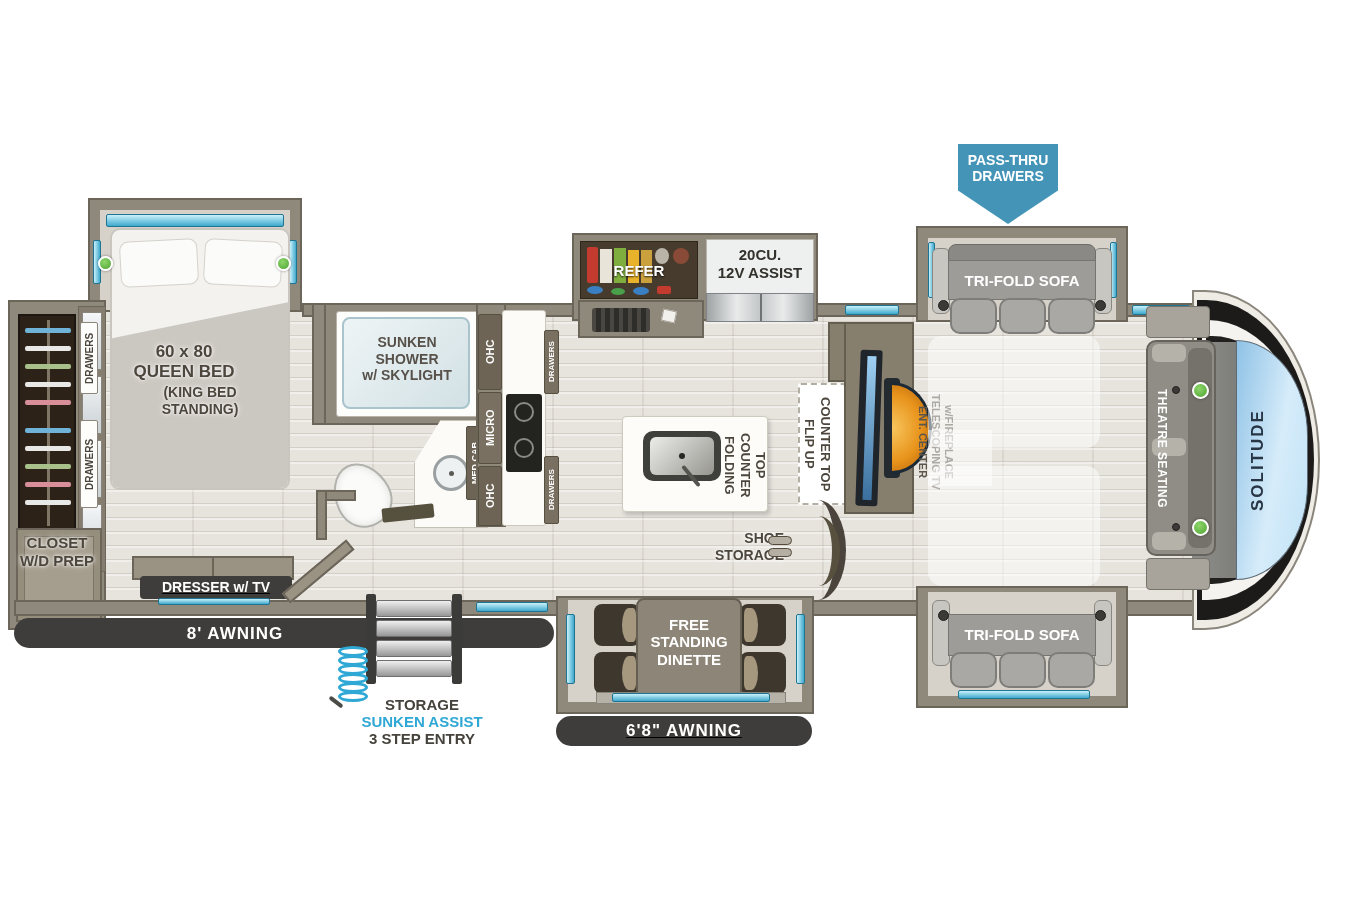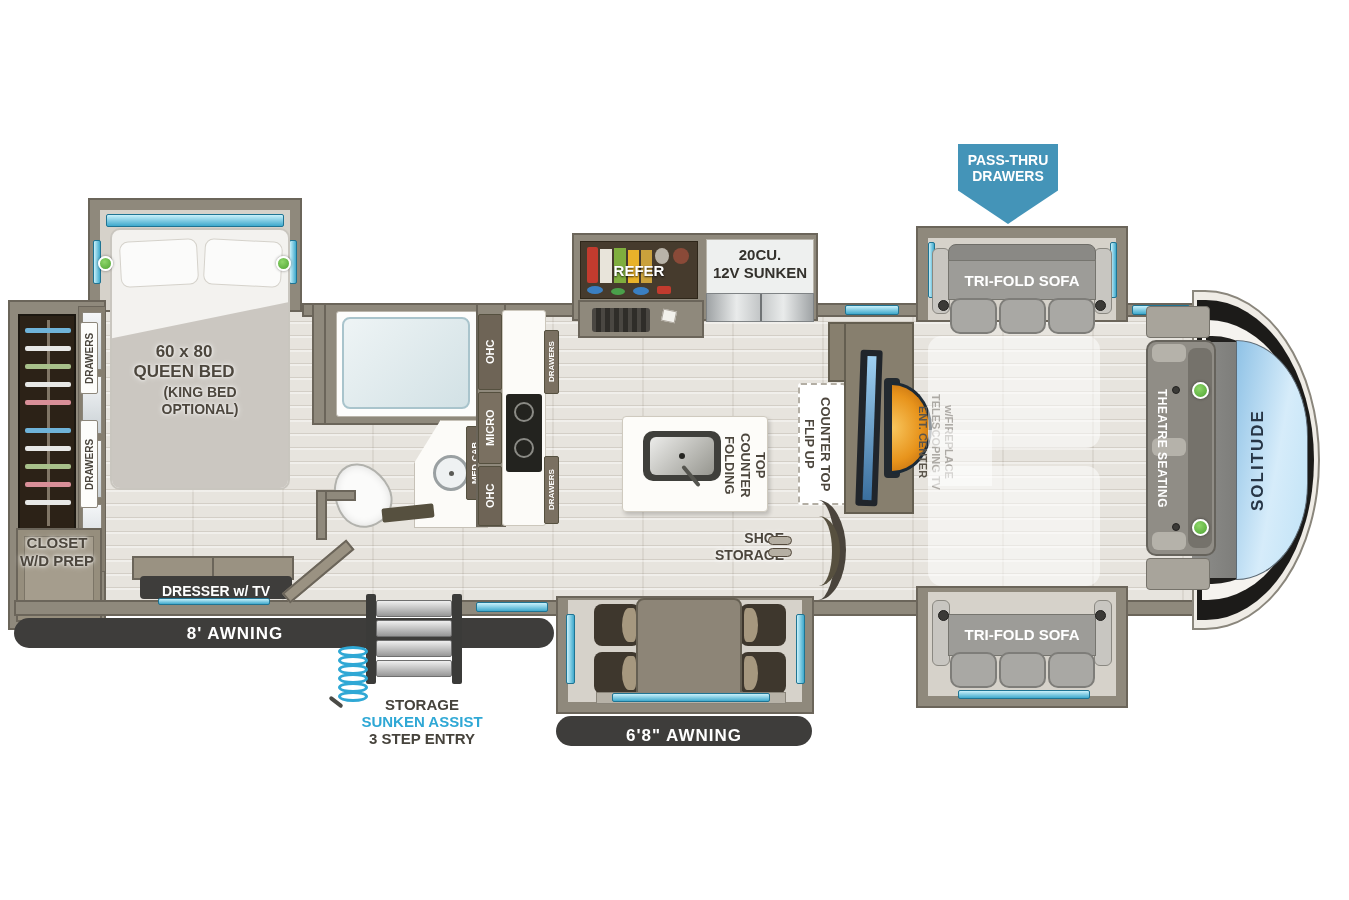--- a/index.html
+++ b/index.html
@@ -14,21 +14,21 @@
   .wood{background:#9a9282;border:2px solid #6b655a;}
   .win{background:linear-gradient(180deg,#c9f1fb,#3fa9cc);border:1px solid #1f7493;border-radius:2px;}
   .winv{background:linear-gradient(90deg,#c9f1fb,#3fa9cc);border:1px solid #1f7493;border-radius:2px;}
   .chip{background:#6e6456;color:#fff;display:flex;align-items:center;justify-content:center;border-radius:2px;border:1px solid #55503f;font-weight:bold;}
   .chipw{background:#fdfdfb;color:#4a453d;display:flex;align-items:center;justify-content:center;border-radius:2px;border:1px solid #8d877b;font-weight:bold;}
   .vd{writing-mode:vertical-lr;}
   .vu{writing-mode:vertical-rl;transform:rotate(180deg);}
   .lbl{font-weight:bold;color:#4c463d;text-align:center;white-space:pre-line;line-height:1.18;}
   .halo{text-shadow:0 0 3px rgba(255,255,255,.95),0 0 6px rgba(255,255,255,.8);}
   .wlbl{color:#fff;font-weight:bold;text-align:center;white-space:pre-line;line-height:1.15;}
-  .bar{background:#3e3d3b;border-radius:15px;display:flex;align-items:flex-end;}
+  .bar{background:#3e3d3b;border-radius:15px;display:flex;align-items:center;text-decoration:underline;}
   .dotg{background:radial-gradient(circle at 40% 35%,#8ed66a,#4ea332);border:2px solid #fff;border-radius:50%;box-shadow:0 0 3px rgba(0,0,0,.45);}
   .dotd{background:#3b3a37;border-radius:50%;border:1px solid #22211f;}
   .cush{background:#a9a8a4;border:2px solid #7e7d79;border-radius:10px;}
   .arm{background:#c8c6c1;border:1px solid #8a8881;border-radius:6px;}
   .sofabody{background:#9d9c98;border:1px solid #76756f;}
   .sofaback{background:#8a8985;border:1px solid #6e6d68;border-radius:8px 8px 3px 3px;}
   .coil{border:3px solid #2fa8d5;border-radius:50%;background:transparent;}
   .tread{background:linear-gradient(180deg,#efefef,#979797);border:1px solid #6f6f6f;border-radius:2px;}
 </style>
 </head>
@@ -47,21 +47,21 @@
   <div class="abs" style="left:110px;top:228px;width:180px;height:262px;background:#f3f2ef;border:2px solid #c9c6bf;border-radius:10px;overflow:hidden;">
     <div class="abs" style="left:0;top:0;width:100%;height:100%;background:#cbc7c1;clip-path:polygon(0 42%,100% 28%,100% 100%,0 100%);"></div>
     <div class="abs" style="left:8px;top:10px;width:78px;height:46px;background:#fbfbfa;border:1px solid #d5d2cb;border-radius:9px;transform:rotate(-3deg);"></div>
     <div class="abs" style="left:92px;top:10px;width:78px;height:46px;background:#fbfbfa;border:1px solid #d5d2cb;border-radius:9px;transform:rotate(3deg);"></div>
   </div>
   <div class="abs dotg" style="left:98px;top:256px;width:15px;height:15px;"></div>
   <div class="abs dotg" style="left:276px;top:256px;width:15px;height:15px;"></div>
   <div class="abs lbl halo" style="left:110px;top:342px;width:148px;font-size:17px;">60 x 80
 QUEEN BED</div>
   <div class="abs lbl halo" style="left:110px;top:384px;width:180px;font-size:14px;">(KING BED
-OPTIONAL)</div>
+STANDING)</div>
 
   <div class="abs wall" style="left:8px;top:300px;width:98px;height:330px;"></div>
   <div class="abs" style="left:18px;top:314px;width:58px;height:218px;background:#2c2217;border:2px solid #1c1710;">
     <div class="abs" style="left:27px;top:4px;width:3px;height:206px;background:#c9bca8;opacity:.55;"></div>
     <div class="abs" style="left:5px;top:12px;width:46px;height:5px;background:#6fb3d9;border-radius:2px;"></div>
     <div class="abs" style="left:5px;top:30px;width:46px;height:5px;background:#e8e8e6;border-radius:2px;"></div>
     <div class="abs" style="left:5px;top:48px;width:46px;height:5px;background:#a8c08a;border-radius:2px;"></div>
     <div class="abs" style="left:5px;top:66px;width:46px;height:5px;background:#e8e8e6;border-radius:2px;"></div>
     <div class="abs" style="left:5px;top:84px;width:46px;height:5px;background:#d98f98;border-radius:2px;"></div>
     <div class="abs" style="left:5px;top:112px;width:46px;height:5px;background:#6fb3d9;border-radius:2px;"></div>
@@ -92,20 +92,23 @@
   <div class="abs wall" style="left:458px;top:600px;width:102px;height:16px;"></div>
   <div class="abs wall" style="left:812px;top:600px;width:106px;height:16px;"></div>
   <div class="abs wall" style="left:1126px;top:600px;width:88px;height:16px;"></div>
   <div class="abs win" style="left:476px;top:602px;width:72px;height:10px;"></div>
 
   <div class="abs wall" style="left:312px;top:303px;width:14px;height:122px;"></div>
   <div class="abs wall" style="left:324px;top:303px;width:164px;height:122px;"></div>
   <div class="abs" style="left:336px;top:311px;width:142px;height:106px;background:#fdfdfc;border:1px solid #b9b4aa;border-radius:3px;">
     <div class="abs" style="left:5px;top:5px;width:128px;height:92px;background:linear-gradient(135deg,#eef4f5,#d2e1e5);border:2px solid #a9c4cc;border-radius:8px;"></div>
   </div>
+  <div class="abs lbl" style="left:336px;top:334px;width:142px;font-size:14px;color:#57514a;">SUNKEN
+SHOWER
+w/ SKYLIGHT</div>
   <div class="abs" style="left:334px;top:462px;width:56px;height:66px;background:#fbfbfa;border:2px solid #b2b2ad;border-radius:50% 50% 48% 48% / 58% 58% 42% 42%;transform:rotate(-28deg);box-shadow:inset 0 0 8px rgba(0,0,0,.12);"></div>
   <div class="abs wall" style="left:316px;top:490px;width:40px;height:11px;"></div>
   <div class="abs wall" style="left:316px;top:490px;width:11px;height:50px;"></div>
   <div class="abs" style="left:414px;top:420px;width:74px;height:108px;background:#fcfbf8;border:1px solid #c6c1b7;clip-path:polygon(36% 0,100% 0,100% 100%,0 100%,0 40%);">
     <div class="abs" style="left:18px;top:34px;width:36px;height:36px;background:#eef1f2;border:3px solid #9aa0a2;border-radius:50%;"></div>
     <div class="abs" style="left:34px;top:50px;width:5px;height:5px;background:#5a5a56;border-radius:50%;"></div>
   </div>
   <div class="abs chip vu" style="left:466px;top:426px;width:17px;height:74px;font-size:9px;">MED CAB</div>
   <div class="abs" style="left:382px;top:506px;width:52px;height:14px;background:#56503f;border-radius:2px;transform:rotate(-6deg);"></div>
 
@@ -135,21 +138,21 @@
     <div class="abs" style="left:52px;top:45px;width:16px;height:8px;background:#3a7fc1;border-radius:50%;"></div>
     <div class="abs" style="left:76px;top:44px;width:14px;height:8px;background:#c23b2e;border-radius:2px;"></div>
   </div>
   <div class="abs wlbl" style="left:582px;top:262px;width:114px;font-size:15px;text-shadow:0 1px 2px rgba(0,0,0,.8);">REFER</div>
   <div class="abs wood" style="left:578px;top:300px;width:126px;height:38px;background:#8f897c;">
     <div class="abs" style="left:12px;top:6px;width:58px;height:24px;background:#2f2d29;border-radius:3px;background-image:repeating-linear-gradient(90deg,#4a4742 0 4px,#2f2d29 4px 9px);"></div>
     <div class="abs" style="left:82px;top:8px;width:14px;height:12px;background:#f2f1ec;border:1px solid #a8a298;transform:rotate(12deg);"></div>
   </div>
   <div class="abs" style="left:706px;top:239px;width:108px;height:56px;background:#eef0ef;border:1px solid #b8b4aa;"></div>
   <div class="abs lbl" style="left:706px;top:246px;width:108px;font-size:15px;color:#33312c;">20CU.
-12V SUNKEN</div>
+12V ASSIST</div>
   <div class="abs" style="left:706px;top:293px;width:108px;height:29px;background:linear-gradient(90deg,#9fa3a5,#e9ebeb 28%,#c3c6c7 50%,#e9ebeb 72%,#9fa3a5);border:1px solid #7f8385;">
     <div class="abs" style="left:53px;top:0;width:2px;height:100%;background:#6f7375;"></div>
   </div>
 
   <div class="abs" style="left:622px;top:416px;width:146px;height:96px;background:#fdfcf9;border:1px solid #cfcabf;border-radius:4px;box-shadow:2px 3px 4px rgba(0,0,0,.18);">
     <div class="abs" style="left:20px;top:14px;width:78px;height:50px;background:#3f3f3b;border-radius:10px;">
       <div class="abs" style="left:7px;top:6px;width:64px;height:38px;background:linear-gradient(135deg,#ececea,#96968f);border-radius:6px;"></div>
       <div class="abs" style="left:36px;top:22px;width:6px;height:6px;background:#262622;border-radius:50%;"></div>
       <div class="abs" style="left:46px;top:32px;width:4px;height:26px;background:#55554f;border-radius:2px;transform:rotate(-40deg);"></div>
     </div>
@@ -278,20 +281,23 @@
   <div class="abs" style="left:594px;top:652px;width:46px;height:42px;background:#3e372d;border-radius:8px;">
       <div class="abs" style="left:28px;top:4px;width:14px;height:34px;background:#a6987f;border-radius:50% 20% 20% 50%;"></div>
     </div>
   <div class="abs" style="left:740px;top:604px;width:46px;height:42px;background:#3e372d;border-radius:8px;">
       <div class="abs" style="left:4px;top:4px;width:14px;height:34px;background:#a6987f;border-radius:20% 50% 50% 20%;"></div>
     </div>
   <div class="abs" style="left:740px;top:652px;width:46px;height:42px;background:#3e372d;border-radius:8px;">
       <div class="abs" style="left:4px;top:4px;width:14px;height:34px;background:#a6987f;border-radius:20% 50% 50% 20%;"></div>
     </div>
   <div class="abs" style="left:636px;top:598px;width:106px;height:104px;background:#8d8577;border:2px solid #655f52;border-radius:8px;"></div>
+  <div class="abs wlbl" style="left:636px;top:616px;width:106px;font-size:15px;">FREE
+STANDING
+DINETTE</div>
   <div class="abs" style="left:596px;top:692px;width:190px;height:12px;background:#b7b2a7;border:1px solid #8a857a;"></div>
   <div class="abs win" style="left:612px;top:693px;width:158px;height:9px;"></div>
 
   <div class="abs bar" style="left:556px;top:716px;width:256px;height:30px;justify-content:center;">
     <span class="wlbl" style="font-size:17px;letter-spacing:1px;">6'8"  AWNING</span>
   </div>
 
 </div>
 
 </body></html>

